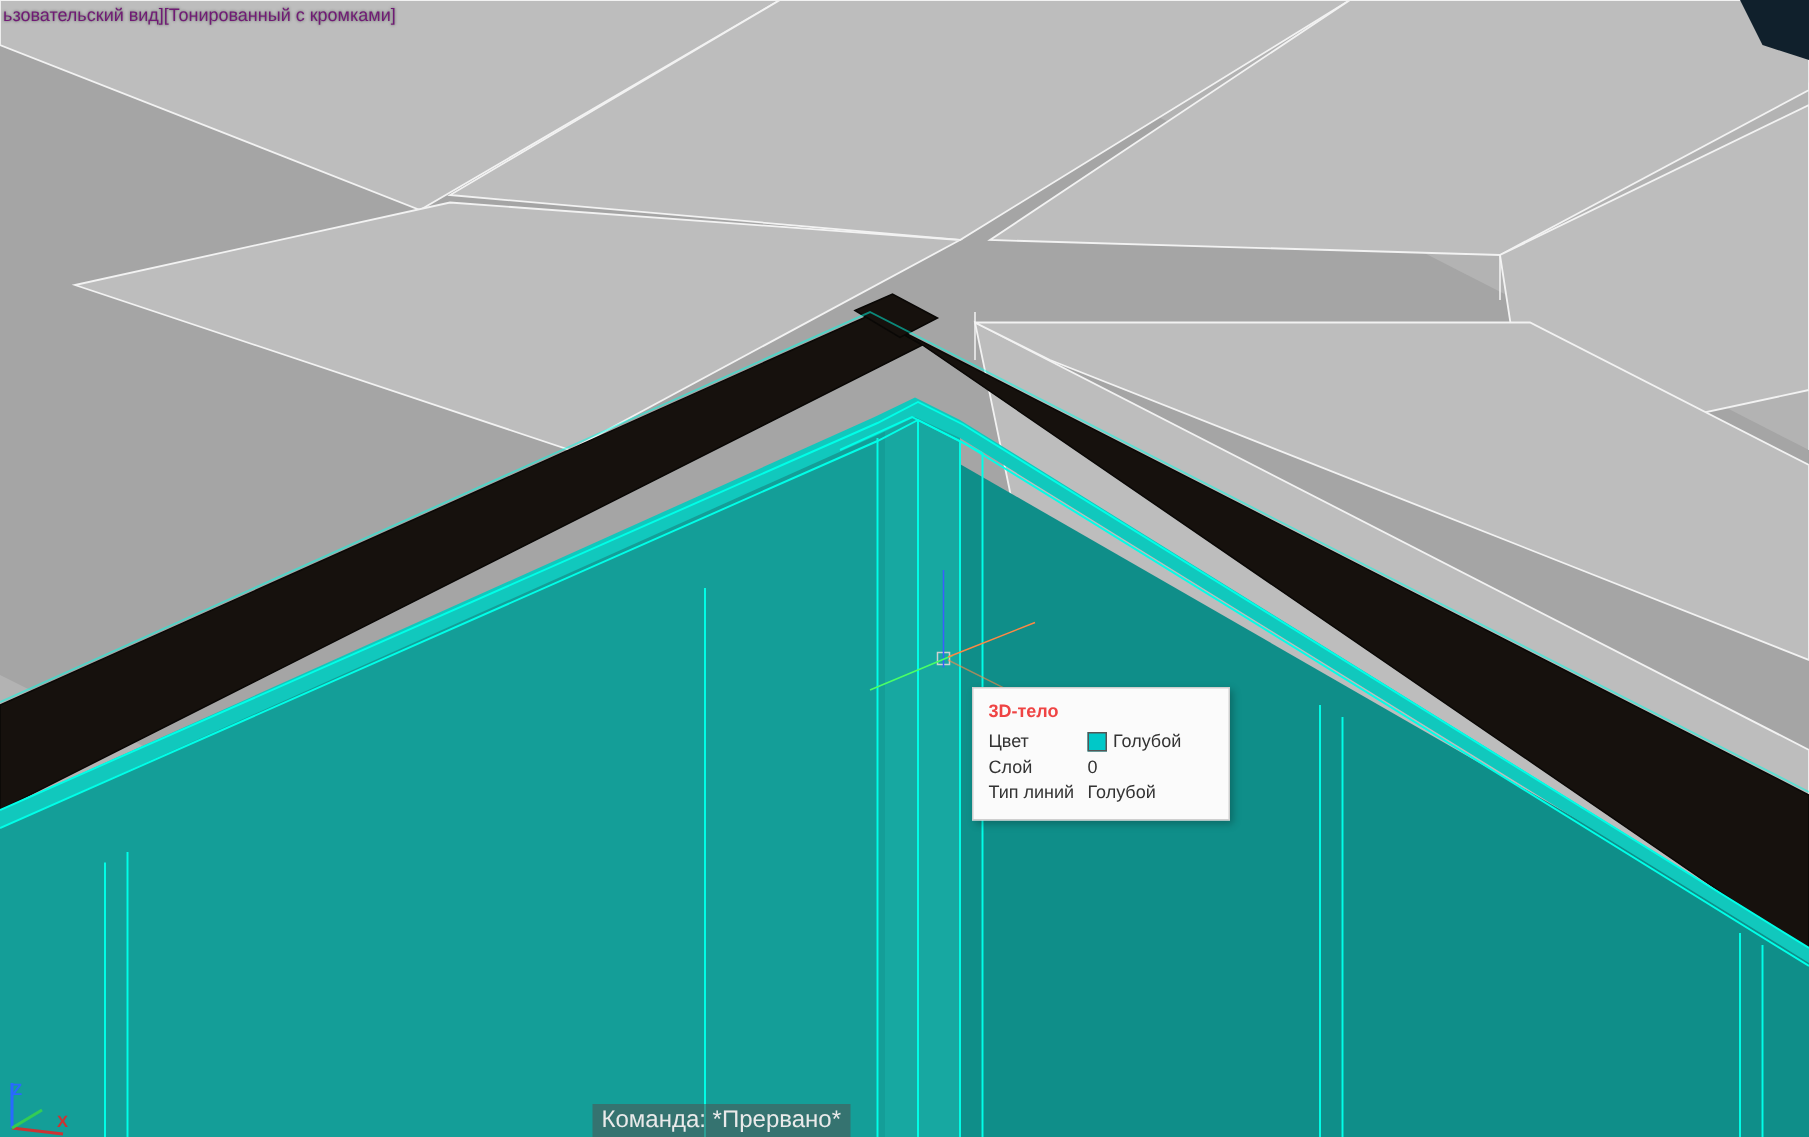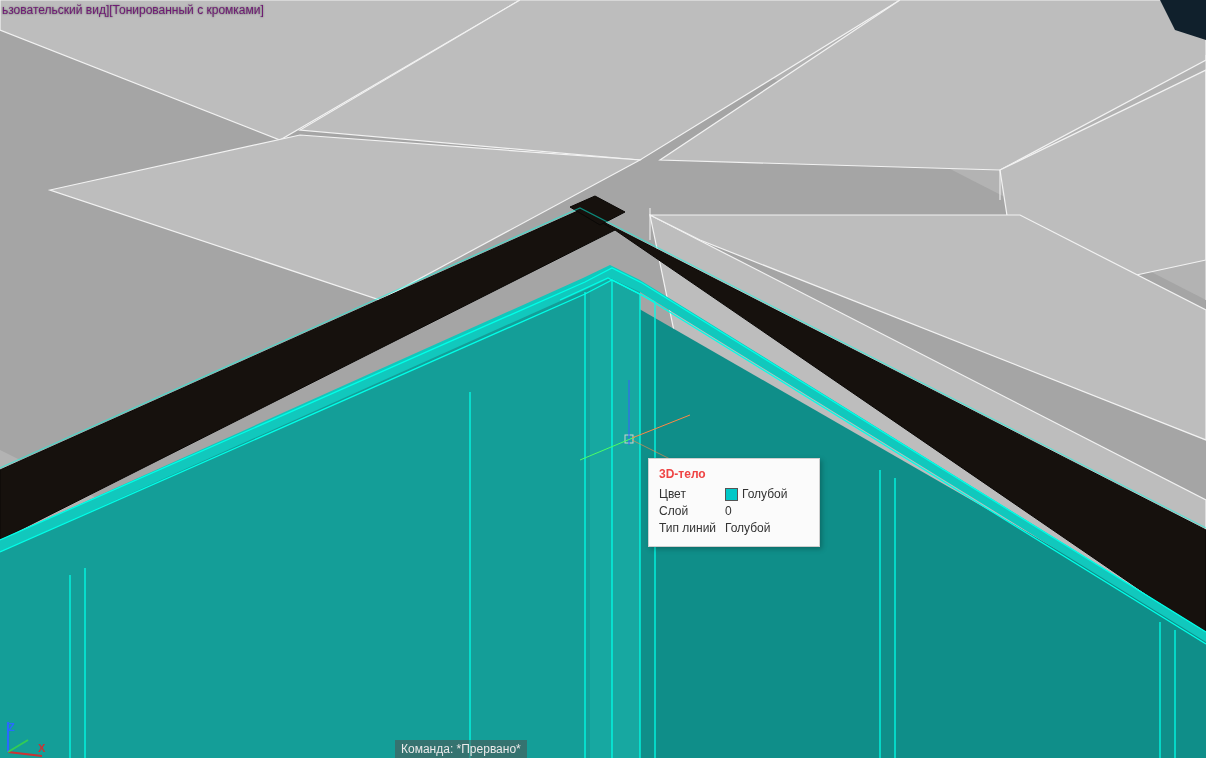--- a/index.html
+++ b/index.html
@@ -71,21 +71,21 @@
     width: 11px;
     height: 11px;
     background: #00c8c8;
     border: 1px solid #555;
     display: inline-block;
   }
   .cmdline {
     position: absolute;
     left: 395px;
     bottom: 0;
-    font-size: 12px;
+    font-size: 16px;
     color: #eaeaea;
     background: rgba(80,80,80,0.55);
     padding: 2px 6px;
     white-space: nowrap;
   }
   .axis-label {
     position: absolute;
     font-size: 11px;
     font-weight: bold;
   }

